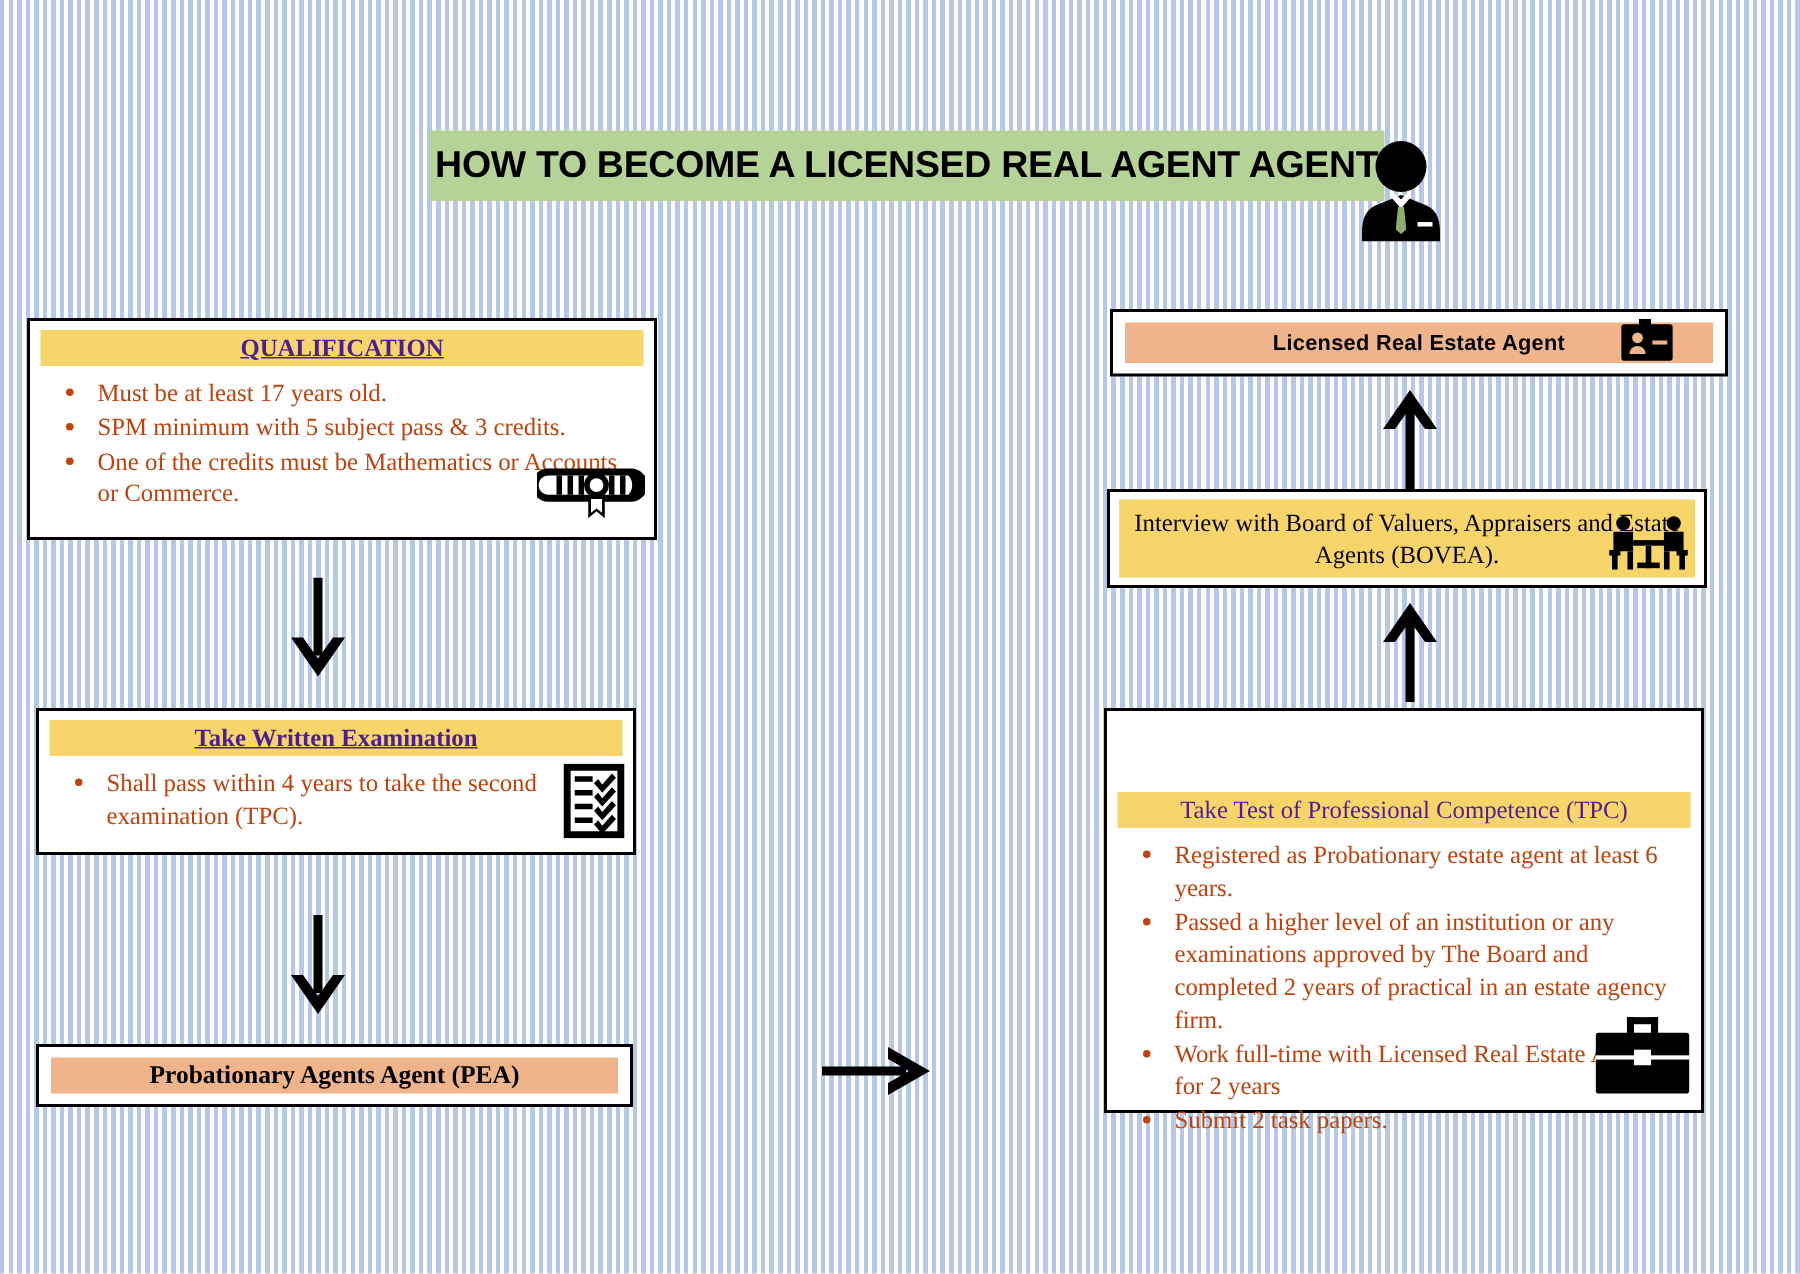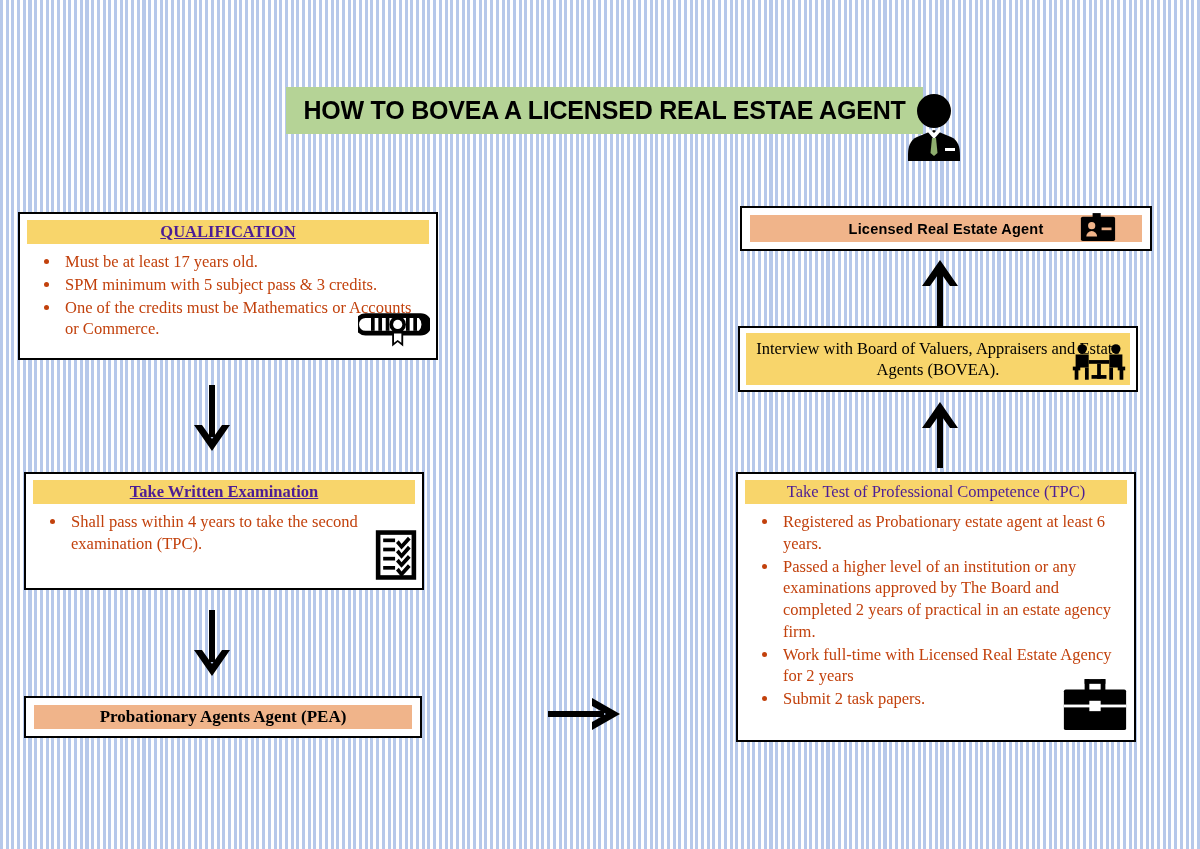--- a/index.html
+++ b/index.html
@@ -130,21 +130,21 @@
 
   
   .arrow { position: absolute; }
 </style>
 </head>
 <body>
 
 <div id="canvas">
 
   <div id="title-banner">
-    <span id="title-text">HOW TO BOVEA A LICENSED REAL ESTAE AGENT</span>
+    <span id="title-text">HOW TO BECOME A LICENSED REAL AGENT AGENT</span>
   </div>
 
   <div id="title-person">
     <svg viewBox="0 0 58 68" width="58" height="68" xmlns="http://www.w3.org/2000/svg">
       <circle cx="29" cy="18" r="17" fill="#000"></circle>
       <path d="M29 37 L12 44 C5 47 3 54 3 62 L3 68 L55 68 L55 62 C55 54 53 47 46 44 L29 37 Z" fill="#000"></path>
       <path d="M22 38 L29 46 L36 38 L33 36 L29 40 L25 36 Z" fill="#ffffff"></path>
       <path d="M27 45 L31 45 L32.5 60 L29 63 L25.5 60 Z" fill="#8fae6e"></path>
       <rect x="40" y="55" width="10" height="3" fill="#ffffff"></rect>
     </svg>
@@ -180,21 +180,21 @@
     </div>
   </div>
 
   <div class="arrow" style="left:192px; top:385px;">
     <svg viewBox="0 0 40 70" width="40" height="70" xmlns="http://www.w3.org/2000/svg">
       <rect x="17" y="0" width="6" height="52" fill="#000"></rect>
       <path d="M2 40 L20 66 L38 40 L30 40 L20 54 L10 40 Z" fill="#000"></path>
     </svg>
   </div>
 
-  <div class="box" style="left:24px; top:472px; width:400px; height:118px;">
+  <div class="box" style="left:24px; top:472px; width:400px; height:98px;">
     <div class="box-inner">
       <div class="bar bar-yellow">
         <span class="bar-underline">Take Written Examination</span>
       </div>
       <ul class="bullets">
         <li>Shall pass within 4 years to take the second examination (TPC).</li>
       </ul>
       <div class="corner-icon" style="right:4px; bottom:2px;">
         <svg viewBox="0 0 48 58" width="44" height="54" xmlns="http://www.w3.org/2000/svg">
           <rect x="2" y="2" width="44" height="54" fill="#000"></rect>
@@ -287,21 +287,21 @@
 
   <div class="arrow" style="left:920px; top:398px;">
     <svg viewBox="0 0 40 70" width="40" height="70" xmlns="http://www.w3.org/2000/svg">
       <rect x="17" y="16" width="6" height="54" fill="#000"></rect>
       <path d="M2 30 L20 4 L38 30 L30 30 L20 16 L10 30 Z" fill="#000"></path>
     </svg>
   </div>
 
   <div class="box" style="left:736px; top:472px; width:400px; height:270px;">
     <div class="box-inner">
-      <div class="bar bar-yellow" style="font-weight:normal;">Take Test of Professional Competence (TPC)</div>
+      <div class="bar bar-yellow" style="font-weight:normal;margin-top:48px;">Take Test of Professional Competence (TPC)</div>
       <ul class="bullets">
         <li>Registered as Probationary estate agent at least 6 years.</li>
         <li>Passed a higher level of an institution or any examinations approved by The Board and completed 2 years of practical in an estate agency firm.</li>
         <li>Work full-time with Licensed  Real Estate Agency for 2 years</li>
         <li>Submit 2 task papers.</li>
       </ul>
       <div class="corner-icon" style="right:6px; bottom:4px;">
         <svg viewBox="0 0 70 56" width="66" height="53" xmlns="http://www.w3.org/2000/svg">
           <g fill="#000">
             <rect x="24" y="0" width="22" height="5"></rect>

